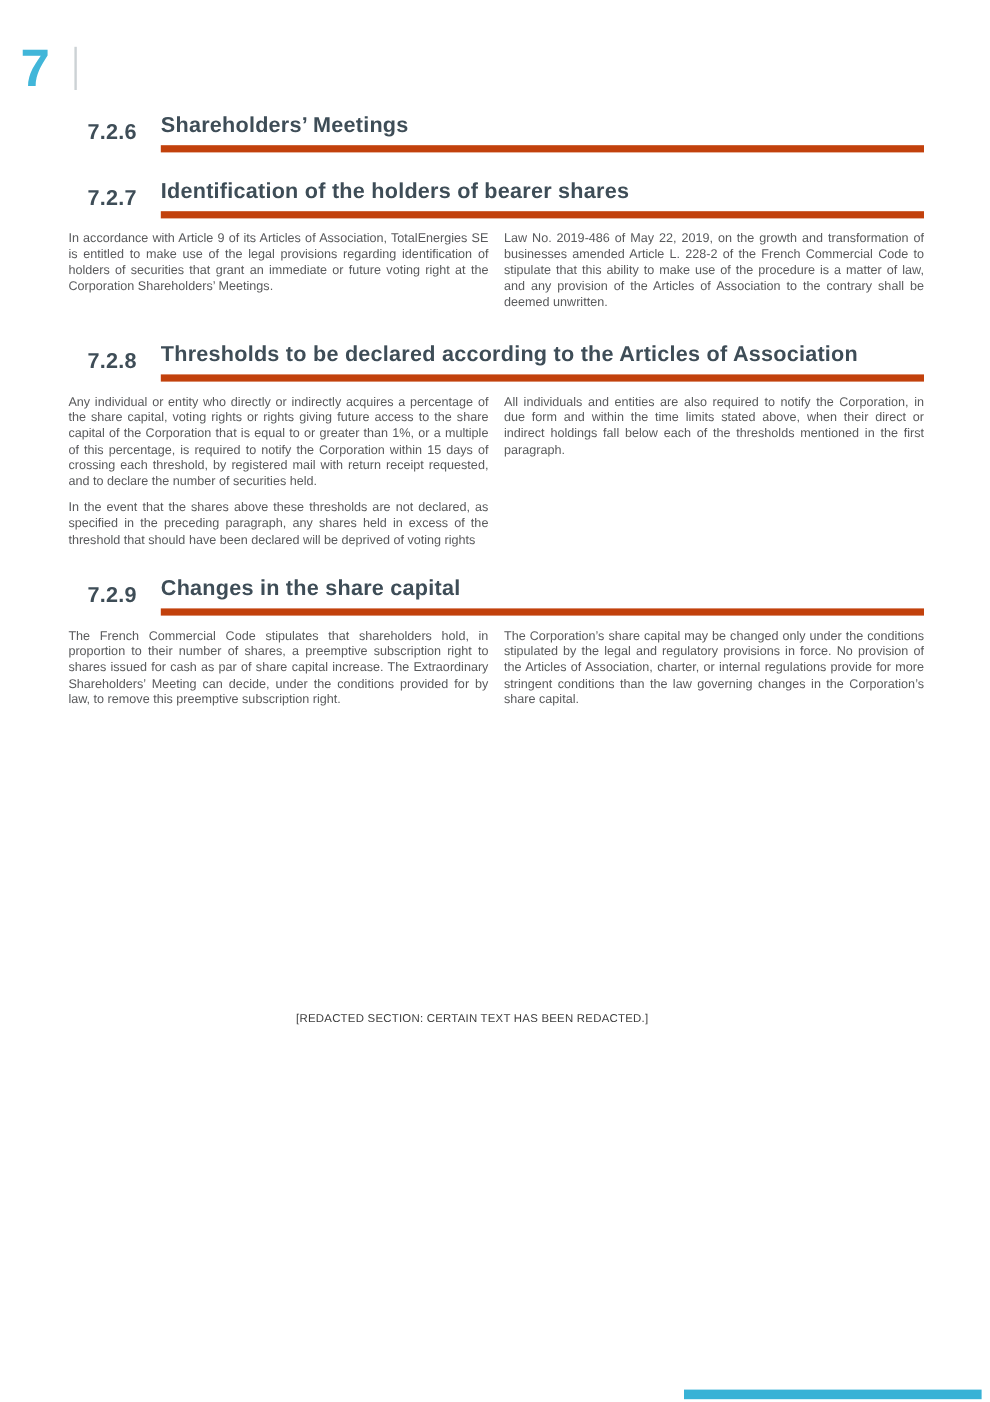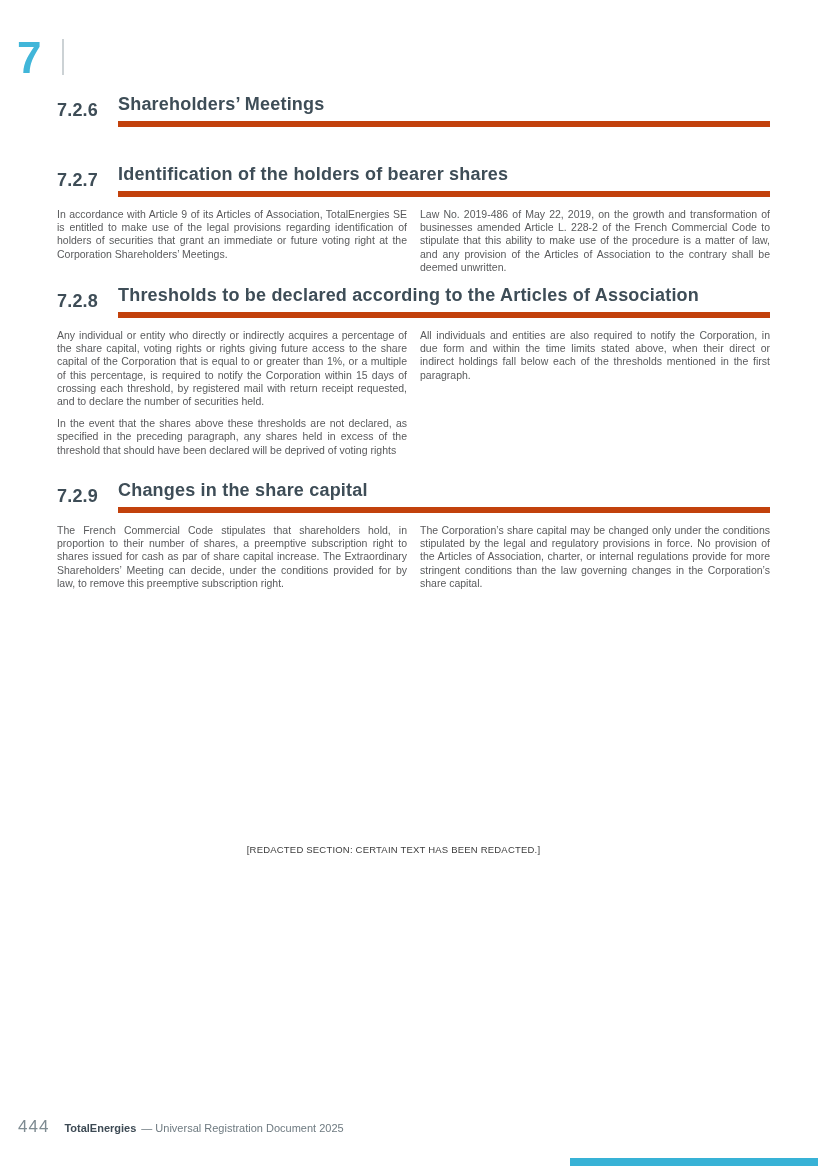--- a/index.html
+++ b/index.html
@@ -16,21 +16,21 @@
   .chapter-titles { padding-top:6px; }
   .chapter-title { font-size:11.5px; font-weight:bold; color:#51616b; line-height:1.25; }
   .chapter-subtitle { font-size:11px; color:#a6adb1; line-height:1.3; }
 
   
   .section { position:absolute; left:57px; width:713px; }
   .sec-head { display:flex; align-items:flex-end; }
   .sec-num, .sec-title {
     font-size:18px; font-weight:600; color:#3e4d57; letter-spacing:0.2px; padding-bottom:6px;
   }
-  .sec-num { flex:0 0 61px; }
+  .sec-num { flex:0 0 61px;margin-left:16px; }
   .sec-title { flex:1; border-bottom:6px solid #c2410c; }
 
   .intro { margin-top:11px; font-size:10.5px; line-height:13px; color:#595a5c; }
 
   .cols { display:flex; gap:13px; margin-top:11px;justify-content:space-between; }
   .col { flex:1; min-width:0; }
   p.body { margin:0 0 9px 0; font-size:10.5px; line-height:13.2px; color:#595a5c; text-align:justify; }
   p.body:last-child { margin-bottom:0; }
 
   
@@ -57,21 +57,21 @@
     <div class="chapter-divider"></div>
   </div>
 
   <div class="section" style="top:94px;">
     <div class="sec-head">
       <div class="sec-num">7.2.6</div>
       <div class="sec-title">Shareholders’ Meetings</div>
     </div>
   </div>
 
-  <div class="section" style="top:164px;">
+  <div class="section" style="top:149px;">
     <div class="sec-head">
       <div class="sec-num">7.2.7</div>
       <div class="sec-title">Identification of the holders of bearer shares</div>
     </div>
     <div class="cols">
       <div class="col">
         <p class="body">In accordance with Article 9 of its Articles of Association, TotalEnergies SE is entitled to make use of the legal provisions regarding identification of holders of securities that grant an immediate or future voting right at the Corporation Shareholders’ Meetings.</p>
       </div>
       <div class="col">
         <p class="body">Law No. 2019-486 of May 22, 2019, on the growth and transformation of businesses amended Article L. 228-2 of the French Commercial Code to stipulate that this ability to make use of the procedure is a matter of law, and any provision of the Articles of Association to the contrary shall be deemed unwritten.</p>
@@ -105,21 +105,16 @@
         <p class="body">The French Commercial Code stipulates that shareholders hold, in proportion to their number of shares, a preemptive subscription right to shares issued for cash as par of share capital increase. The Extraordinary Shareholders’ Meeting can decide, under the conditions provided for by law, to remove this preemptive subscription right.</p>
       </div>
       <div class="col">
         <p class="body">The Corporation’s share capital may be changed only under the conditions stipulated by the legal and regulatory provisions in force. No provision of the Articles of Association, charter, or internal regulations provide for more stringent conditions than the law governing changes in the Corporation’s share capital.</p>
       </div>
     </div>
   </div>
 
   <div class="redacted">[REDACTED SECTION: CERTAIN TEXT HAS BEEN REDACTED.]</div>
 
-  <div class="footer">
-    <span class="footer-pagenum">444</span>
-    <span class="footer-brand">TotalEnergies</span>
-    <span class="footer-rest">— Universal Registration Document 2025</span>
-  </div>
 
   <div class="bottom-bar"></div>
 
 </div>
 
 </body></html>

